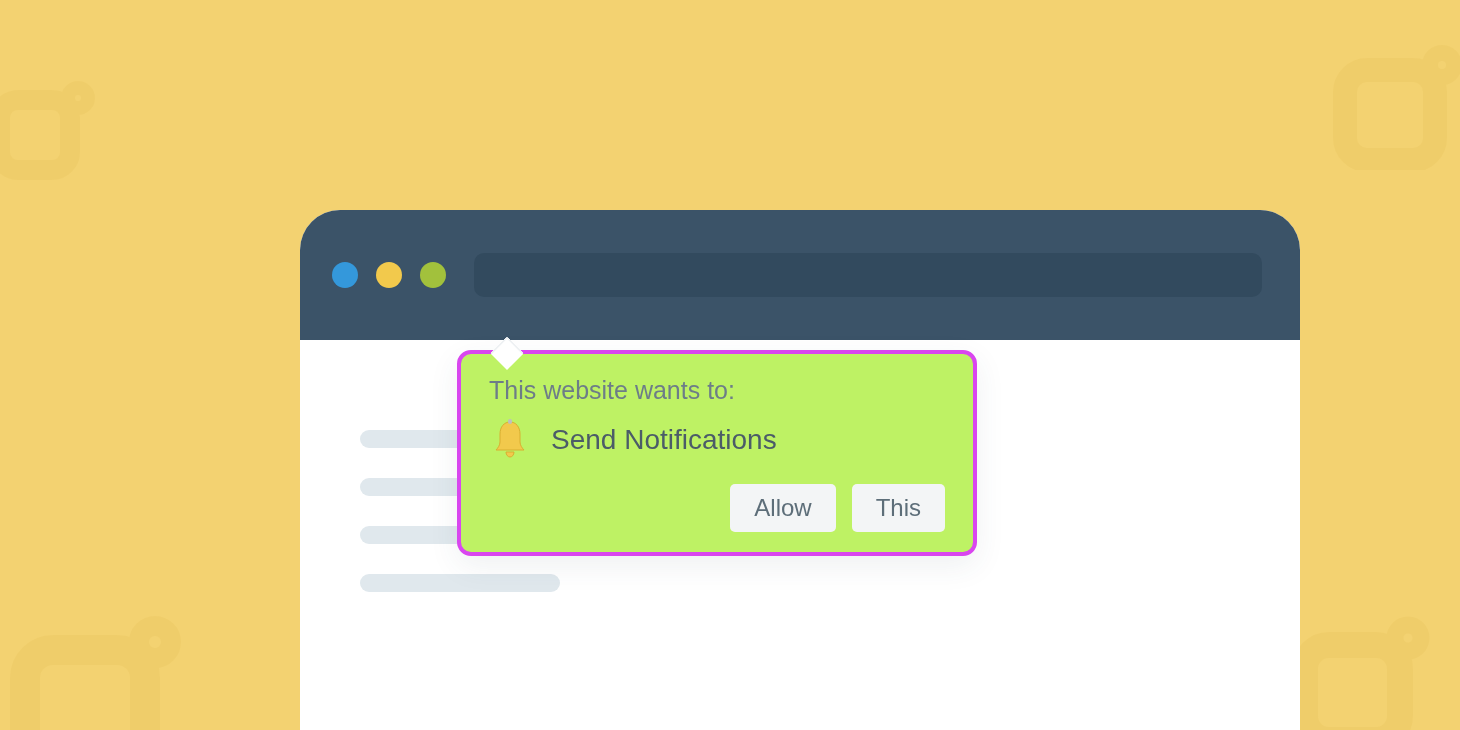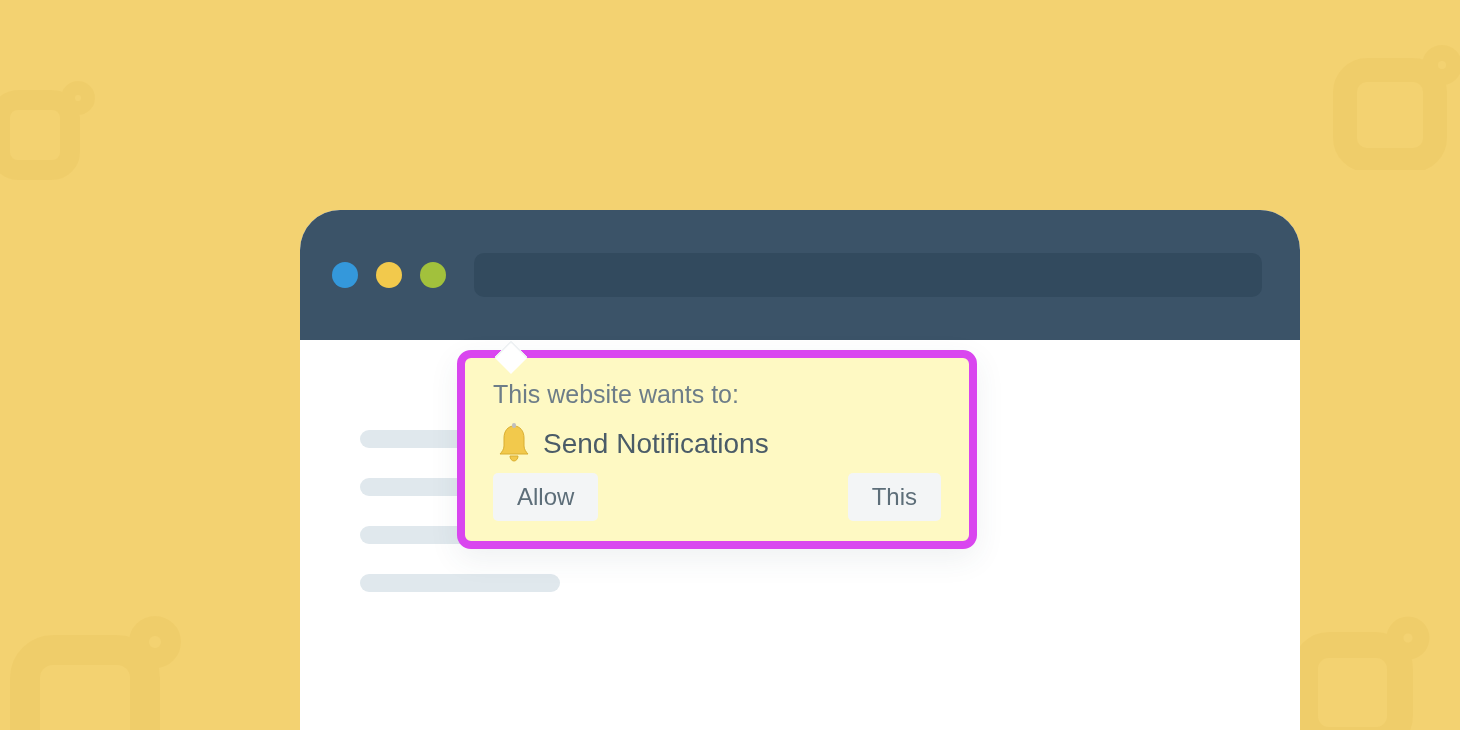--- a/index.html
+++ b/index.html
@@ -74,22 +74,22 @@
   .ph-2 { width: 325px; }
   .ph-3 { width: 330px; }
   .ph-4 { width: 200px; }
 
   
   .popup {
     position: absolute;
     left: 157px;
     top: 140px;
     width: 520px;
-    background: #fef9c3;
-    border: 8px solid #d946ef;
+    background: #bef264;
+    border: 4px solid #d946ef;
     border-radius: 14px;
     padding: 22px 28px 20px 28px;
     box-shadow: 0 10px 30px rgba(50,74,94,0.08);
     z-index: 10;
   }
   .popup::before {
     content: "";
     position: absolute;
     top: -13px;
     left: 34px;
@@ -105,41 +105,41 @@
   .popup-title {
     font-size: 25px;
     color: #6d7d88;
     margin-bottom: 14px;
     font-weight: 400;
   }
 
   .popup-row {
     display: flex;
     align-items: center;
-    gap: 8px;
-    margin-bottom: 8px;
+    gap: 20px;
+    margin-bottom: 23px;
   }
 
   .bell-icon {
     width: 42px;
     height: 42px;
     display: flex;
     align-items: center;
     justify-content: center;
   }
 
   .popup-message {
     font-size: 28px;
     color: #4b5c68;
     font-weight: 400;
   }
 
   .popup-actions {
     display: flex;
-    justify-content: space-between;
+    justify-content: flex-end;
     gap: 16px;
   }
 
   .popup-btn {
     background: #f3f5f6;
     border: none;
     color: #5d6e79;
     font-size: 24px;
     padding: 10px 24px;
     border-radius: 5px;

